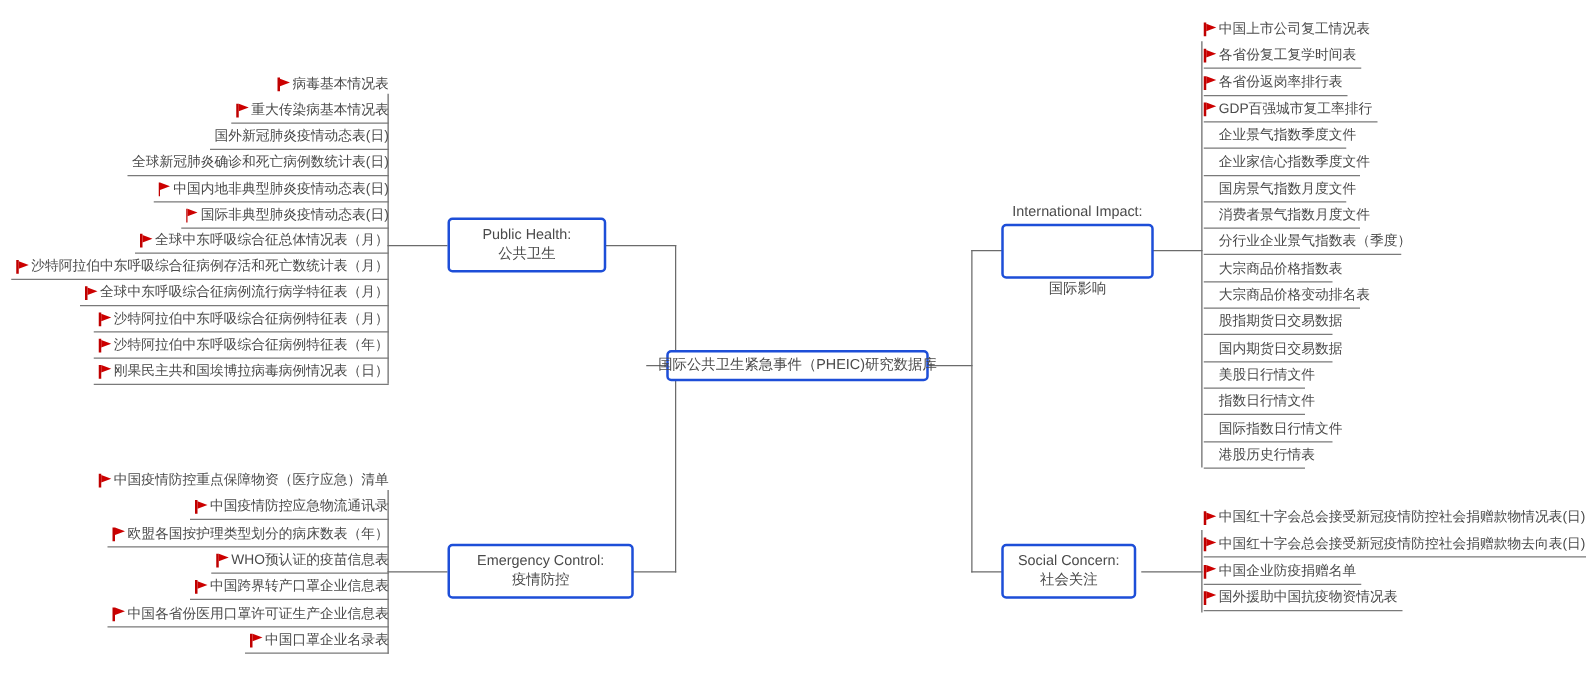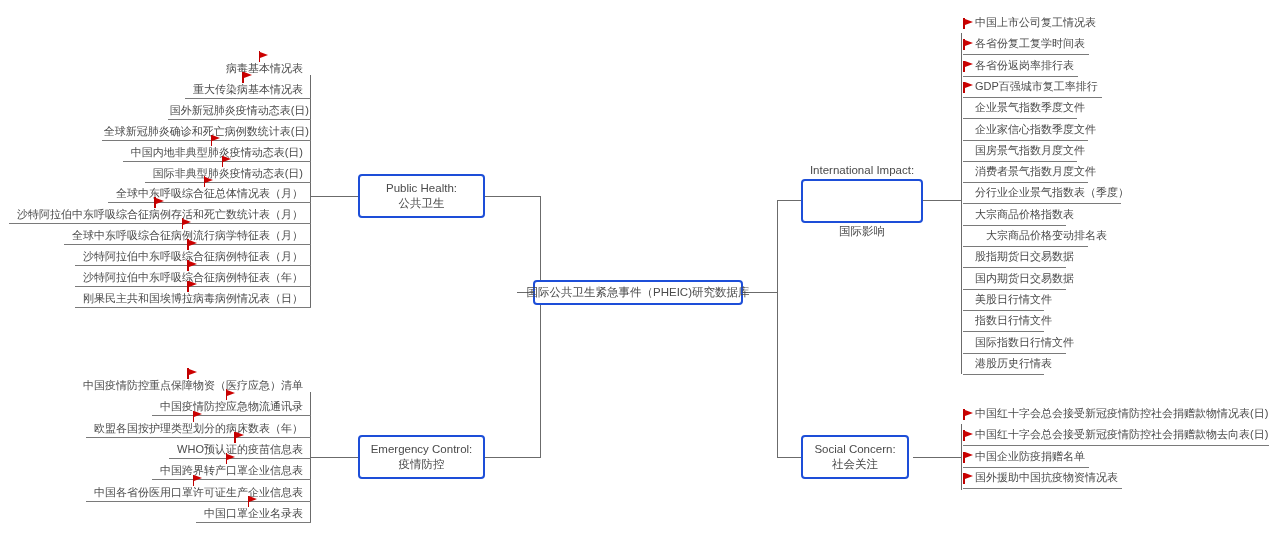--- a/index.html
+++ b/index.html
@@ -61,21 +61,21 @@
     height: 21px;
     display: flex;
     align-items: center;
     font-size: 11px;
     color: #4a4a4a;
     white-space: nowrap;
     border-bottom: 1px solid #7a7a7a;
     background: transparent;
     padding-bottom: 1px;
   }
-  .leaf.right-aligned { justify-content: flex-end; flex-direction: column; }
+  .leaf.right-aligned { justify-content: flex-end; }
   .leaf.left-aligned  { justify-content: flex-start; }
   .leaf.no-rule { border-bottom: 1px solid transparent; }
 
   .leaf .lbl { display: inline-block; }
 
   
   .flag {
     position: relative;
     display: inline-block;
     width: 10px;
@@ -131,21 +131,21 @@
 
   <div class="node-box center" style="left:533px; top:280px; width:210px; height:25px;">
     <span>国际公共卫生紧急事件（PHEIC)研究数据库</span>
   </div>
 
   <div class="node-box branch" style="left:358px; top:174px; width:127px; height:44px;">
     <span class="en">Public Health:</span>
     <span class="zh">公共卫生</span>
   </div>
 
-  <div class="node-box branch" style="left:358px; top:435px; width:127px; height:44px;">
+  <div class="node-box branch" style="left:358px; top:435px; width:149px; height:44px;">
     <span class="en">Emergency Control:</span>
     <span class="zh">疫情防控</span>
   </div>
 
   <div class="node-box branch" style="left:801px; top:179px; width:122px; height:44px;gap:45px;">
     <span class="en">International Impact:</span>
     <span class="zh">国际影响</span>
   </div>
 
   <div class="node-box branch" style="left:801px; top:435px; width:108px; height:44px;">
@@ -267,21 +267,21 @@
         <span class="lbl">消费者景气指数月度文件</span>
       </div>
       <div class="leaf left-aligned" style="top: 183.4px; left: 963px; width: 158px;">
         <span class="flag hidden"></span>
         <span class="lbl">分行业企业景气指数表（季度）</span>
       </div>
       <div class="leaf left-aligned" style="top: 204.7px; left: 963px; width: 103px;">
         <span class="flag hidden"></span>
         <span class="lbl">大宗商品价格指数表</span>
       </div>
-      <div class="leaf left-aligned" style="top: 226px; left: 963px; width: 125px; padding-left: 11px;">
+      <div class="leaf left-aligned" style="top: 226px; left: 963px; width: 125px;">
         <span class="flag hidden"></span>
         <span class="lbl">大宗商品价格变动排名表</span>
       </div>
       <div class="leaf left-aligned" style="top: 247.3px; left: 963px; width: 103px;">
         <span class="flag hidden"></span>
         <span class="lbl">股指期货日交易数据</span>
       </div>
       <div class="leaf left-aligned" style="top: 268.6px; left: 963px; width: 103px;">
         <span class="flag hidden"></span>
         <span class="lbl">国内期货日交易数据</span>

